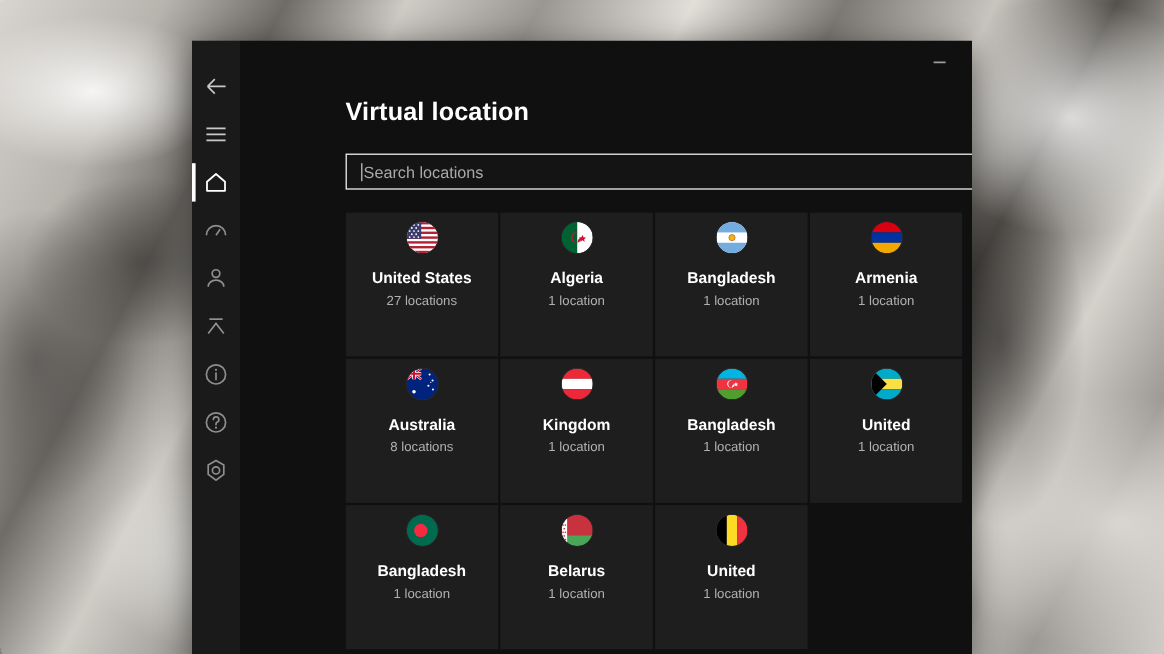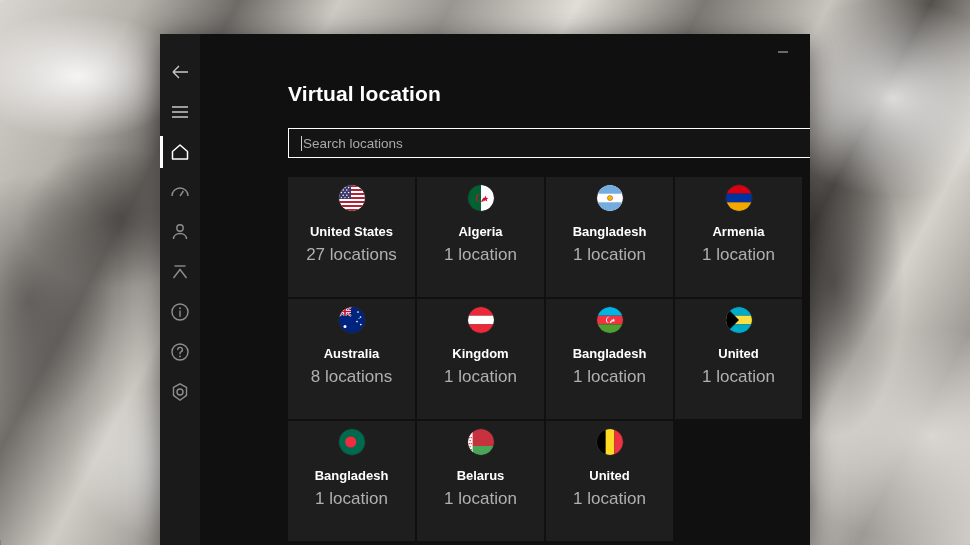--- a/index.html
+++ b/index.html
@@ -108,21 +108,21 @@
     width: 26px; height: 26px; border-radius: 50%;
     overflow: hidden; position: relative; margin-bottom: 13px;
     box-shadow: 0 0 0 .5px rgba(255,255,255,.08);
   }
   .flag svg { display:block; width:26px; height:26px; }
   .c-name {
     color:#ffffff; font-size: 13px; font-weight: bold; line-height:1.2;
     text-align:center;
   }
   .c-count {
-    color:#b0b0b0; font-size: 17px; margin-top: 5px; text-align:center;
+    color:#b0b0b0; font-size: 11px; margin-top: 5px; text-align:center;
   }
 
   
   #scrollbar-track {
     position: absolute; right: 1px; top: 180px; width: 5px; height: 340px;
     background: transparent;
   }
   #scrollbar-thumb {
     position: absolute; right: 1px; top: 196px; width: 5px; height: 46px;
     background: #e6e6e6;

